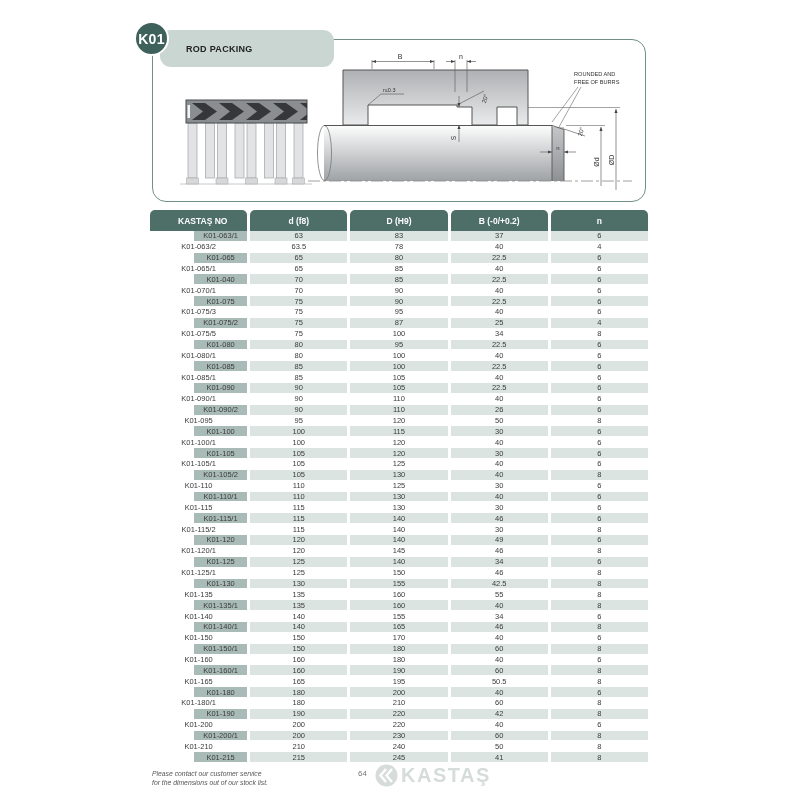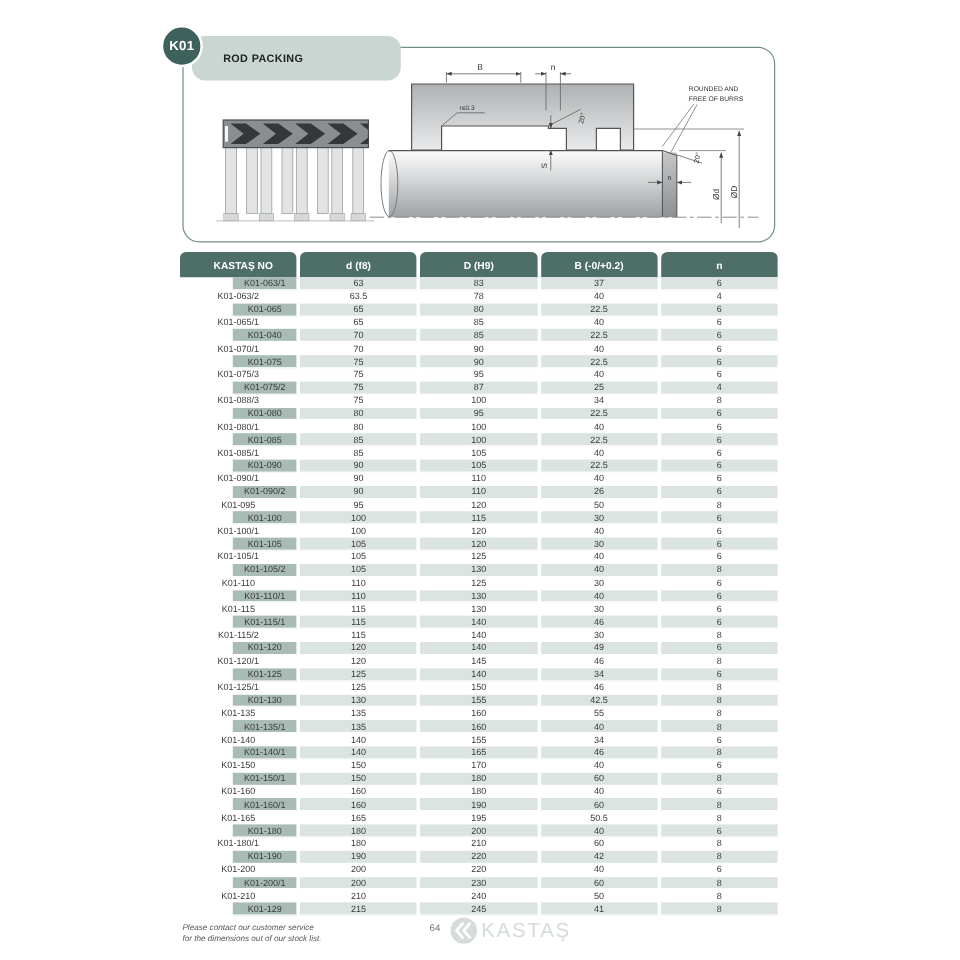--- a/index.html
+++ b/index.html
@@ -5,21 +5,21 @@
   html,body { margin:0; padding:0; background:#ffffff; }
   .page {
     position:relative; width:800px; height:800px; background:#fff; overflow:hidden;
     font-family:"Liberation Sans", sans-serif; color:#333;
   }
   
   .badge {
     position:absolute; left:134px; top:21px; width:31px; height:31px; border-radius:50%;
     background:var(--badge-teal); border:2px solid #fff; z-index:3;
     display:flex; align-items:center; justify-content:center;
-    color:#fff; font-weight:bold; font-size:11px; letter-spacing:0.3px;
+    color:#fff; font-weight:bold; font-size:14px; letter-spacing:0.3px;
   }
   .pill {
     position:absolute; left:160px; top:30px; width:174px; height:37px; border-radius:11px;
     background:var(--pill-bg); z-index:2; display:flex; align-items:center; padding-left:26px;
     font-size:9px; font-weight:bold; color:#222; letter-spacing:0.3px; box-sizing:border-box;
   }
   .diagram-box {
     position:absolute; left:152px; top:39px; width:492px; height:161px;
     border:1.5px solid var(--box-border); border-radius:14px; background:#fff; z-index:1;
   }
@@ -43,21 +43,21 @@
   .tr.shaded .td.name { background:var(--row-name-bg);margin-left:44px; }
 
   
   .note {
     position:absolute; left:152px; top:769px; width:180px;
     font-size:6.8px; font-style:italic; color:#555; line-height:9px;
   }
   .pageno { position:absolute; left:358px; top:769px; font-size:8px; color:#777; }
   .logo { position:absolute; left:374px; top:763px; display:flex; align-items:center; }
   .logo-text {
-    font-size:17px; font-weight:normal; color:var(--logo-gray); letter-spacing:1.5px; margin-left:2px;
+    font-size:20px; font-weight:bold; color:var(--logo-gray); letter-spacing:1.5px; margin-left:2px;
   }
 </style>
 </head>
 <body>
 
 <div class="page">
 
   <div class="diagram-box"></div>
   <div class="pill">
     <span>ROD PACKING</span>
@@ -253,21 +253,21 @@
           <div class="td">6</div>
         </div>
         <div class="tr shaded">
           <div class="td name">K01-075/2</div>
           <div class="td">75</div>
           <div class="td">87</div>
           <div class="td">25</div>
           <div class="td">4</div>
         </div>
         <div class="tr">
-          <div class="td name">K01-088/3</div>
+          <div class="td name">K01-075/5</div>
           <div class="td">75</div>
           <div class="td">100</div>
           <div class="td">34</div>
           <div class="td">8</div>
         </div>
         <div class="tr shaded">
           <div class="td name">K01-080</div>
           <div class="td">80</div>
           <div class="td">95</div>
           <div class="td">22.5</div>
@@ -526,21 +526,21 @@
           <div class="td">8</div>
         </div>
         <div class="tr">
           <div class="td name">K01-210</div>
           <div class="td">210</div>
           <div class="td">240</div>
           <div class="td">50</div>
           <div class="td">8</div>
         </div>
         <div class="tr shaded">
-          <div class="td name">K01-129</div>
+          <div class="td name">K01-215</div>
           <div class="td">215</div>
           <div class="td">245</div>
           <div class="td">41</div>
           <div class="td">8</div>
         </div>
       </div>
   </div>
 
   <div class="note">
     <div>Please contact our customer service</div>

